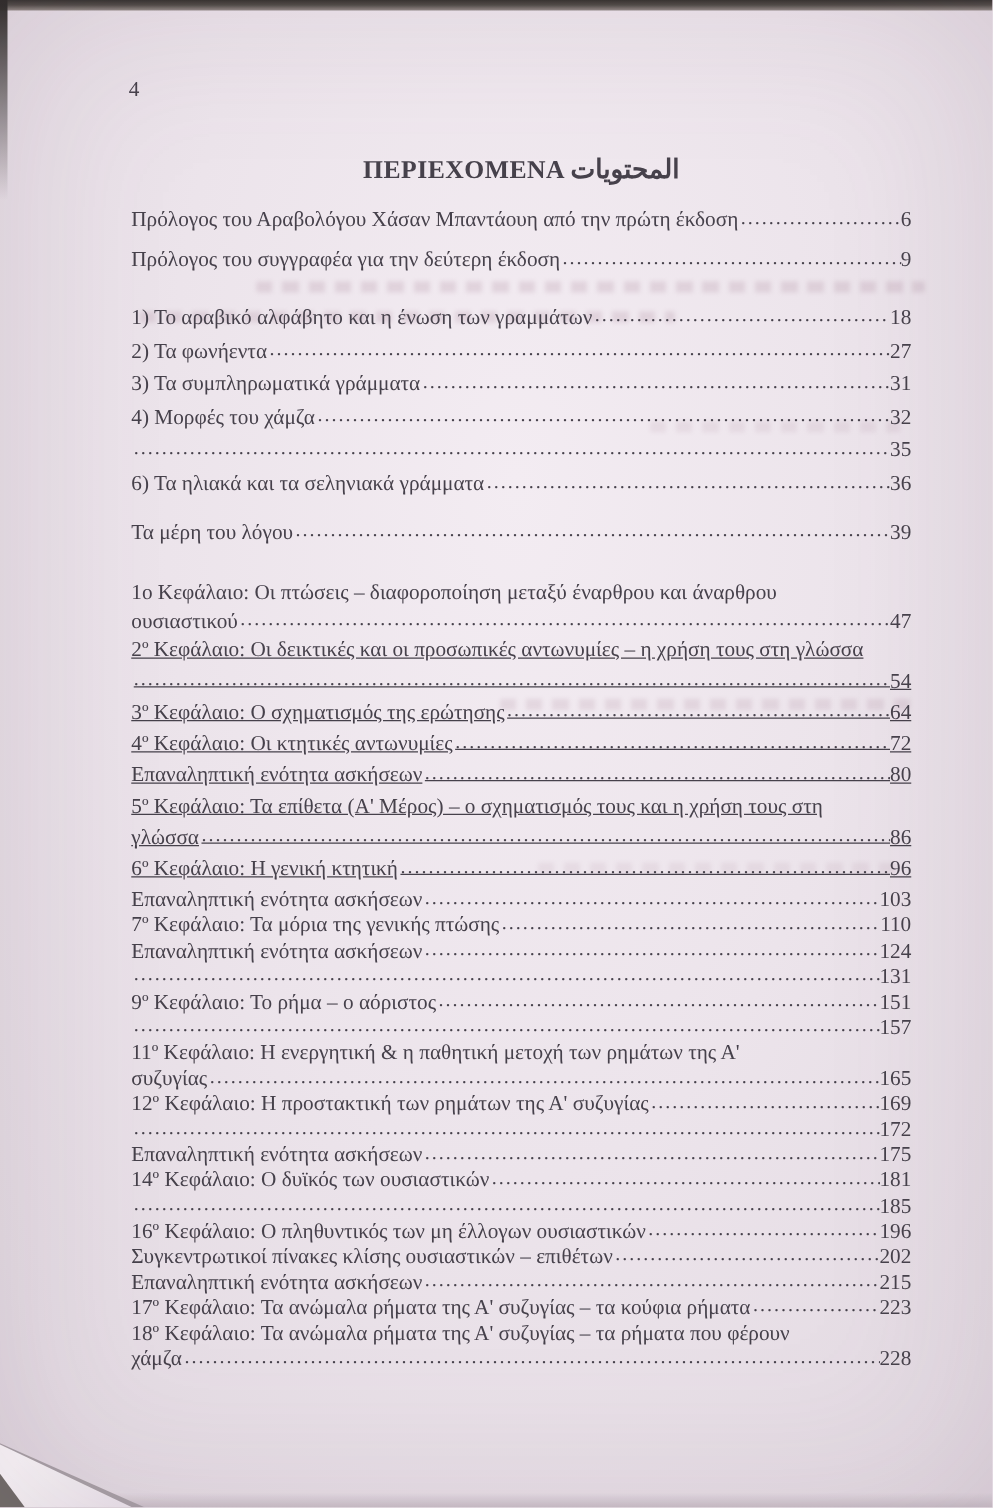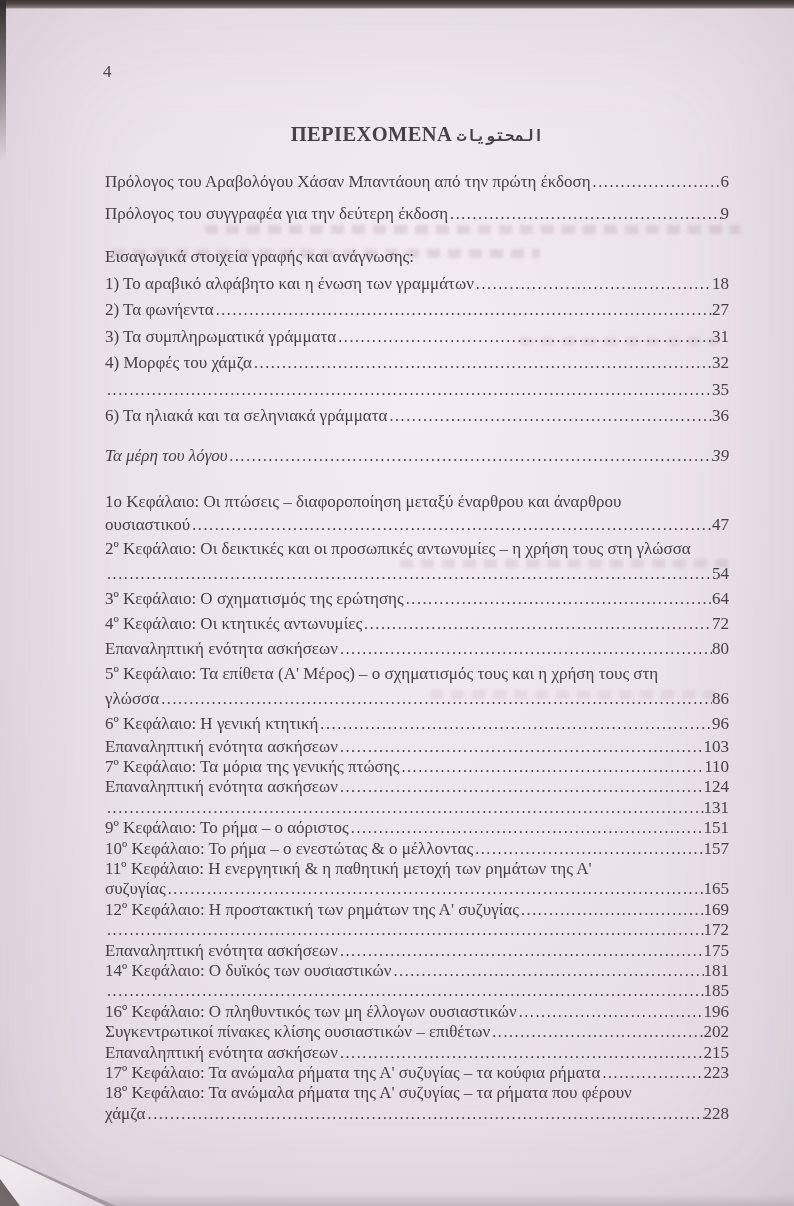--- a/index.html
+++ b/index.html
@@ -38,34 +38,34 @@
   }
   .ghost.g1{left:205px;top:225px;width:535px;}
   .ghost.g2{left:112px;top:249px;width:428px;}
   .ghost.g3{left:520px;top:337px;width:200px;opacity:.3;}
   .ghost.g4{left:400px;top:559px;width:330px;opacity:.42;}
   .ghost.g5{left:430px;top:690px;width:290px;opacity:.28;}
   
   .pagenum{position:absolute;left:103px;top:62px;font-size:17px;}
   .title{position:absolute;left:105px;top:123px;width:624px;text-align:center;
     font-weight:bold;font-size:20.5px;letter-spacing:.4px;}
-  .title .arabic{font-family:Liberation Mono, monospace;font-size:16px;}
+  .title .arabic{font-family:Liberation Serif, serif;font-size:21px;}
   .toc{position:absolute;left:105px;top:166px;width:624px;font-size:17px;}
-  .toc-row{display:flex;align-items:center;white-space:nowrap;}
+  .toc-row{display:flex;align-items:flex-start;white-space:nowrap;}
   .lab{flex:0 0 auto;}
   .leader{flex:1 1 auto;overflow:hidden;letter-spacing:1.6px;padding:0 1px 0 2px;font-size:16px;}
   .pg{flex:0 0 auto;}
   .sec-prologue .toc-row{height:32px;}
   .sec-intro{margin-top:14px;}
   .sec-intro .toc-row{height:26.5px;}
   .sec-parts{margin-top:13px;}
-  .sec-parts .toc-row{height:27px;font-style:italic;}
+  .sec-parts .toc-row{height:27px;}
   .sec-ch1{margin-top:21px;}
   .sec-ch1 .toc-row{height:23px;}
-  .sec-mid .toc-row{height:25px;}
+  .sec-mid .toc-row{height:25px;text-decoration:underline;}
   .sec-tail .toc-row{height:20.4px;}
 </style>
 </head>
 <body>
 
 <div class="paper"></div>
 
 <div class="topstrip"></div>
 <div class="leftstrip"></div>
 <div class="bottomshade"></div>
@@ -91,23 +91,20 @@
         <span class="pg">6</span>
       </div>
       <div class="toc-row">
         <span class="lab">Πρόλογος του συγγραφέα για την δεύτερη έκδοση</span>
         <span class="leader">............................................................................................................................................................................................................................</span>
         <span class="pg">9</span>
       </div>
     </div>
     <div class="toc-section sec-intro">
       <div class="toc-row">
-        <span class="lab">Εισαγωγικά στοιχεία γραφής και ανάγνωσης:</span>
-      </div>
-      <div class="toc-row">
         <span class="lab">1) Το αραβικό αλφάβητο και η ένωση των γραμμάτων </span>
         <span class="leader">............................................................................................................................................................................................................................</span>
         <span class="pg">18</span>
       </div>
       <div class="toc-row">
         <span class="lab">2) Τα φωνήεντα</span>
         <span class="leader">............................................................................................................................................................................................................................</span>
         <span class="pg">27</span>
       </div>
       <div class="toc-row">
@@ -204,21 +201,20 @@
       <div class="toc-row">
         <span class="leader">............................................................................................................................................................................................................................</span>
         <span class="pg">131</span>
       </div>
       <div class="toc-row">
         <span class="lab">9º Κεφάλαιο: Το ρήμα – ο αόριστος</span>
         <span class="leader">............................................................................................................................................................................................................................</span>
         <span class="pg">151</span>
       </div>
       <div class="toc-row">
-        <span class="lab">10º Κεφάλαιο: Το ρήμα – ο ενεστώτας &amp; ο μέλλοντας</span>
         <span class="leader">............................................................................................................................................................................................................................</span>
         <span class="pg">157</span>
       </div>
       <div class="toc-row">
         <span class="lab">11º Κεφάλαιο: Η ενεργητική &amp; η παθητική μετοχή των ρημάτων της Α'</span>
       </div>
       <div class="toc-row">
         <span class="lab">συζυγίας</span>
         <span class="leader">............................................................................................................................................................................................................................</span>
         <span class="pg">165</span>

